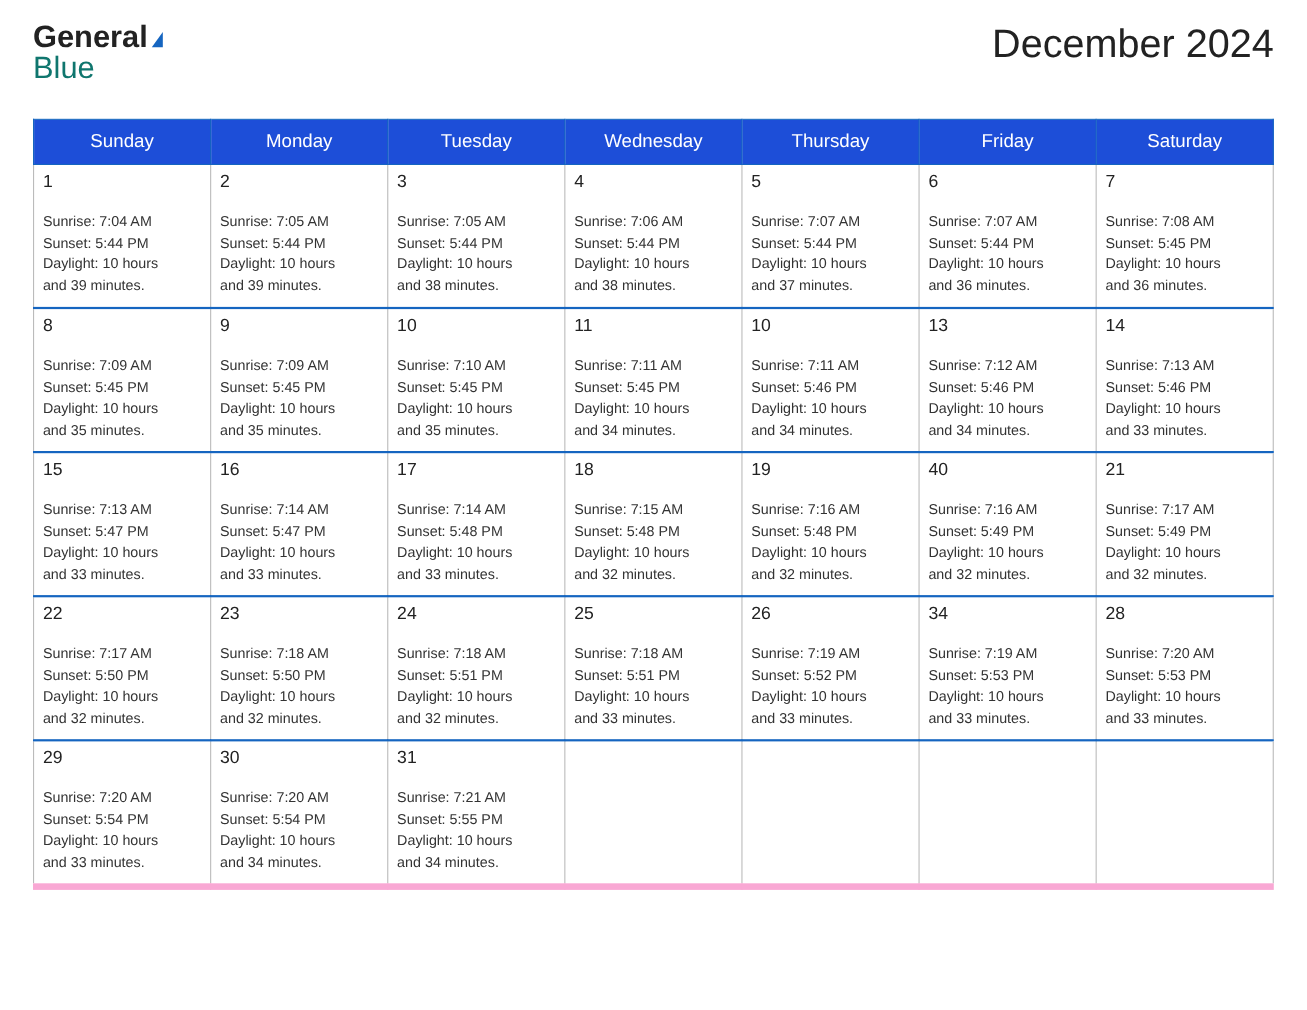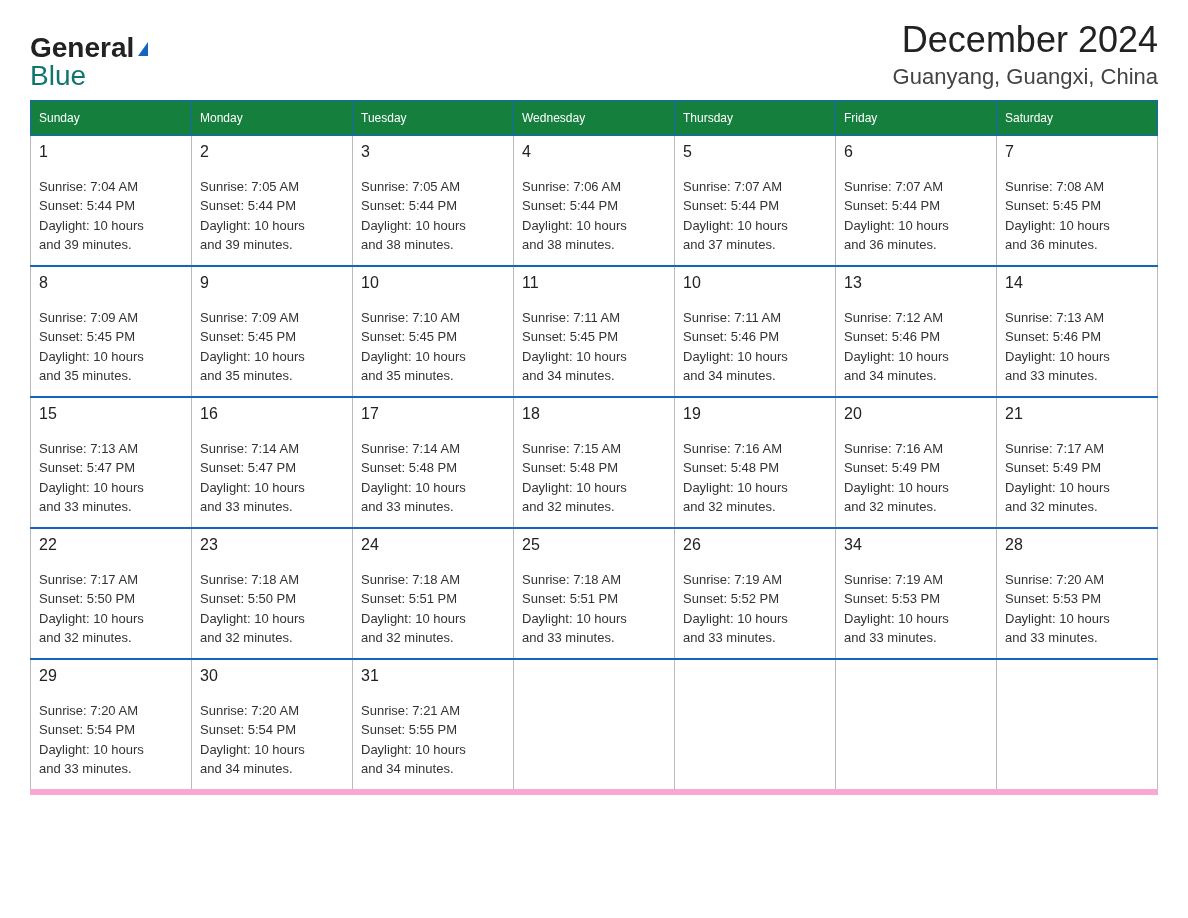--- a/index.html
+++ b/index.html
@@ -6,23 +6,23 @@
     body {
       font-family: Arial, sans-serif;
       background: #fff;
       color: #222;
       width: 1188px;
       min-height: 918px;
       padding: 20px 30px;
     }
     .header {
       display: flex;
-      align-items: flex-end;
+      align-items: flex-start;
       justify-content: space-between;
-      margin-bottom: 10px;
+      margin-bottom: 32px;
     }
     .logo {
       display: flex;
       flex-direction: column;
       align-items: flex-start;
     }
     .logo-general {
       font-size: 28px;
       font-weight: bold;
       color: #222;
@@ -58,26 +58,26 @@
       font-size: 22px;
       color: #444;
       margin-top: 4px;
     }
     .calendar {
       width: 100%;
       border-collapse: collapse;
       table-layout: fixed;
     }
     .calendar thead tr th {
-      background: #15803d;
+      background: #1d4ed8;
       color: #fff;
-      font-size: 12px;
+      font-size: 17px;
       font-weight: normal;
       padding: 10px 8px;
-      text-align: left;
+      text-align: center;
       border: 1px solid #1565c0;
     }
     .calendar tbody tr td {
       vertical-align: top;
       border: 1px solid #bbb;
       padding: 7px 8px 10px 8px;
       min-height: 100px;
       font-size: 13px;
       color: #222;
       background: #fff;
@@ -111,21 +111,20 @@
   <div class="logo">
     <div>
       <span class="logo-general">General</span><span class="logo-triangle"></span>
     </div>
     <div>
       <span class="logo-blue">Blue</span>
     </div>
   </div>
   <div class="title-block">
     <div class="month-title">December 2024</div>
-    <div class="location-title">Guanyang, Guangxi, China</div>
   </div>
 </div>
 
 <table class="calendar">
   <thead>
     <tr>
     <th>Sunday</th>
         <th>Monday</th>
         <th>Tuesday</th>
         <th>Wednesday</th>
@@ -210,21 +209,21 @@
         </td>
         <td>
           <span class="day-num">18</span>
           <div class="day-info">Sunrise: 7:15 AM<br>Sunset: 5:48 PM<br>Daylight: 10 hours<br> and 32 minutes.</div>
         </td>
         <td>
           <span class="day-num">19</span>
           <div class="day-info">Sunrise: 7:16 AM<br>Sunset: 5:48 PM<br>Daylight: 10 hours<br> and 32 minutes.</div>
         </td>
         <td>
-          <span class="day-num">20</span>
+          <span class="day-num">40</span>
           <div class="day-info">Sunrise: 7:16 AM<br>Sunset: 5:49 PM<br>Daylight: 10 hours<br> and 32 minutes.</div>
         </td>
         <td>
           <span class="day-num">21</span>
           <div class="day-info">Sunrise: 7:17 AM<br>Sunset: 5:49 PM<br>Daylight: 10 hours<br> and 32 minutes.</div>
         </td>
       </tr>
       <tr>
         <td>
           <span class="day-num">22</span>

